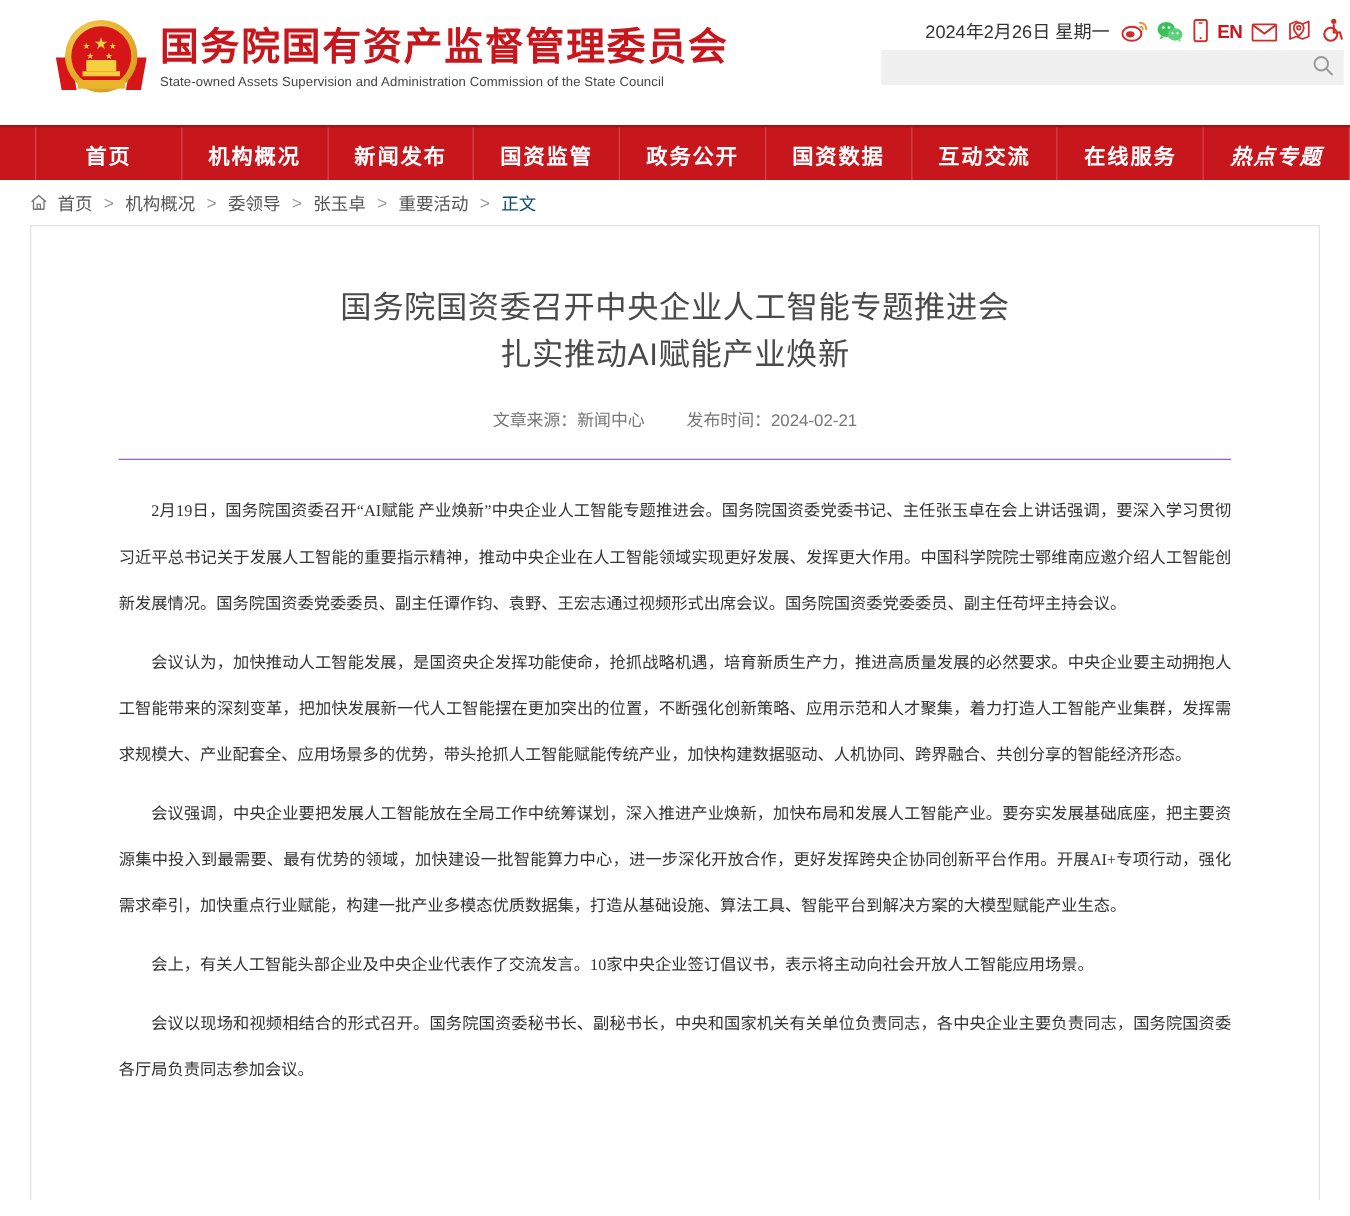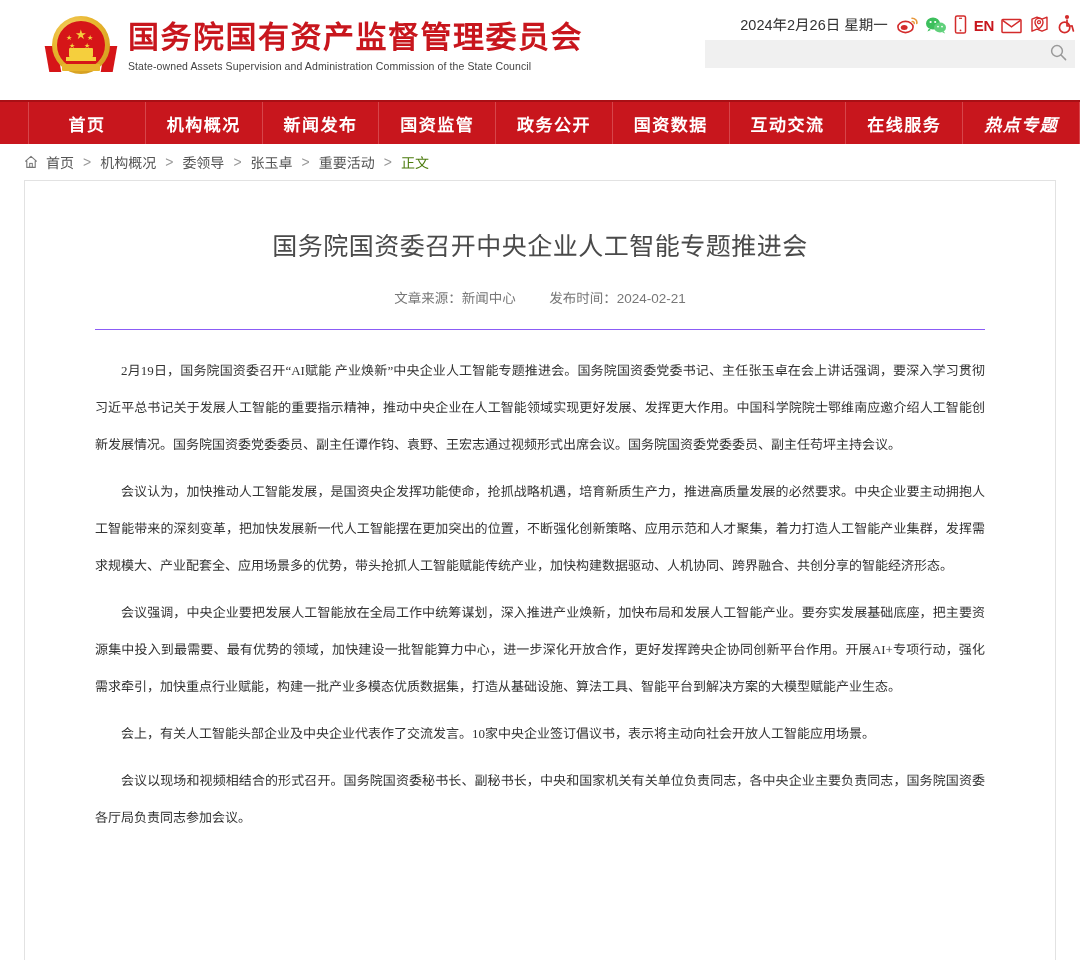--- a/index.html
+++ b/index.html
@@ -202,21 +202,21 @@
     display: flex;
     align-items: center;
     padding-left: 24px;
     font-size: 14px;
     color: #555;
     gap: 5px;
   }
   .crumb .home-ic { margin-right: 3px; display: inline-flex; }
   .crumb a { color: #555; text-decoration: none; cursor: pointer; }
   .crumb .sep { color: #999; margin: 0 4px; }
-  .crumb .cur { color: #4d7c0f; }
+  .crumb .cur { color: #0c4a6e; }
 
   
   .article {
     margin: 0 24px;
     background: #fff;
     border: 1px solid #e2e2e2;
     border-bottom: none;
     min-height: 780px;
     padding: 0 0 10px 0;
   }
@@ -381,20 +381,21 @@
   <span class="sep">&gt;</span>
   <a>重要活动</a>
   <span class="sep">&gt;</span>
   <span class="cur">正文</span>
 </div>
 
 <div class="article">
   <div class="article-inner">
     <h1 class="art-title">
       <span>国务院国资委召开中央企业人工智能专题推进会</span>
+      <span class="l2">扎实推动AI赋能产业焕新</span>
     </h1>
 
     <div class="art-meta">
       <span>文章来源：新闻中心</span>
       <span class="gap"></span>
       <span>发布时间：2024-02-21</span>
     </div>
 
     <div class="art-body">
       <p>2月19日，国务院国资委召开“AI赋能 产业焕新”中央企业人工智能专题推进会。国务院国资委党委书记、主任张玉卓在会上讲话强调，要深入学习贯彻习近平总书记关于发展人工智能的重要指示精神，推动中央企业在人工智能领域实现更好发展、发挥更大作用。中国科学院院士鄂维南应邀介绍人工智能创新发展情况。国务院国资委党委委员、副主任谭作钧、袁野、王宏志通过视频形式出席会议。国务院国资委党委委员、副主任苟坪主持会议。</p>

